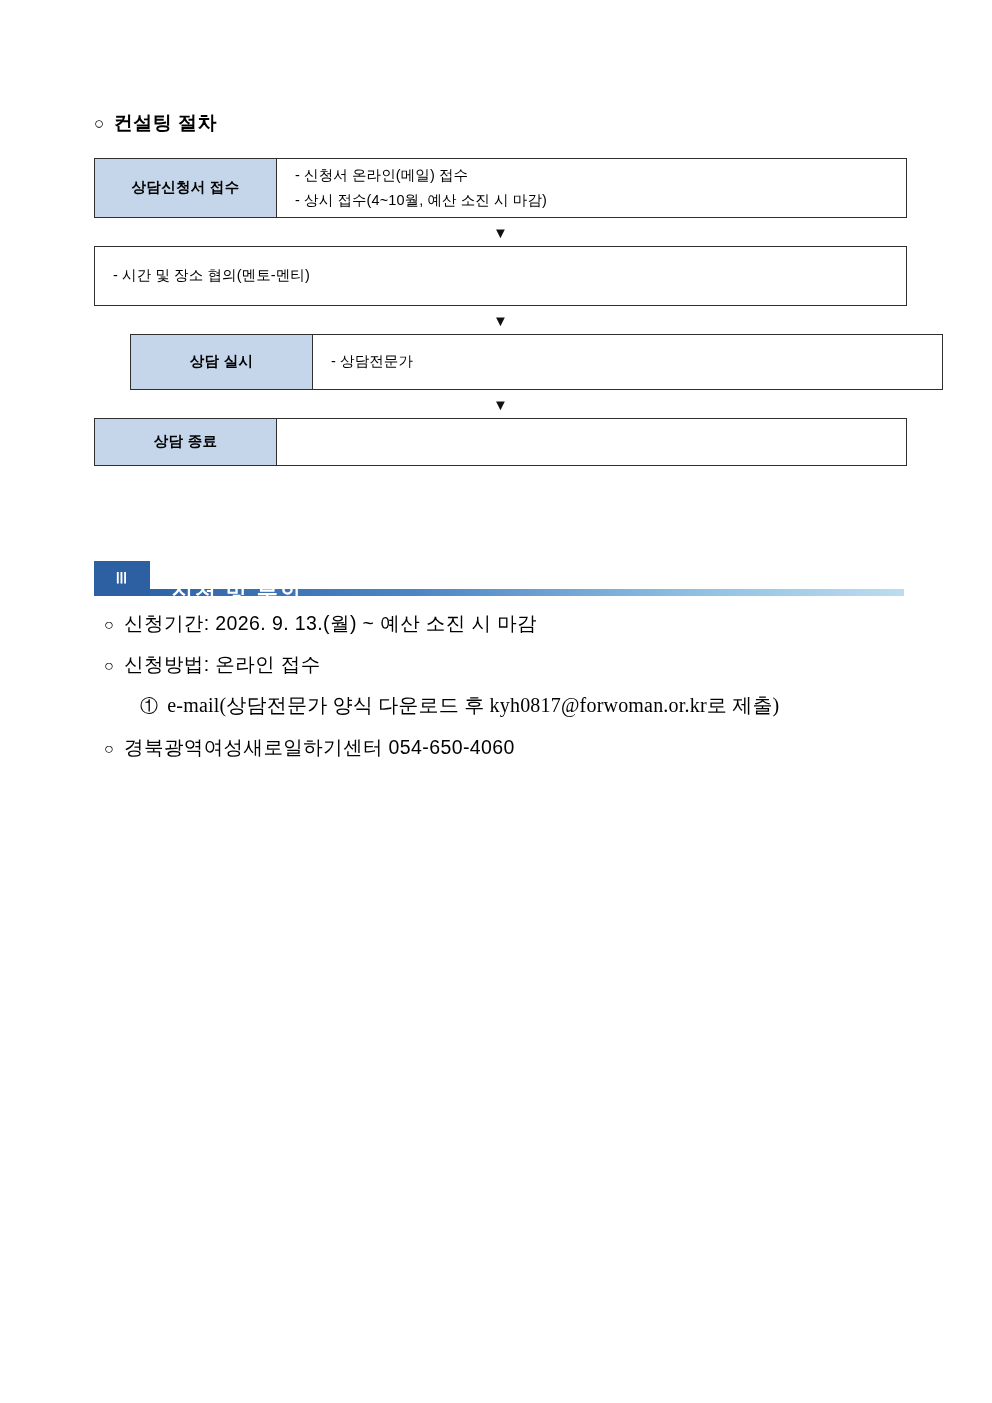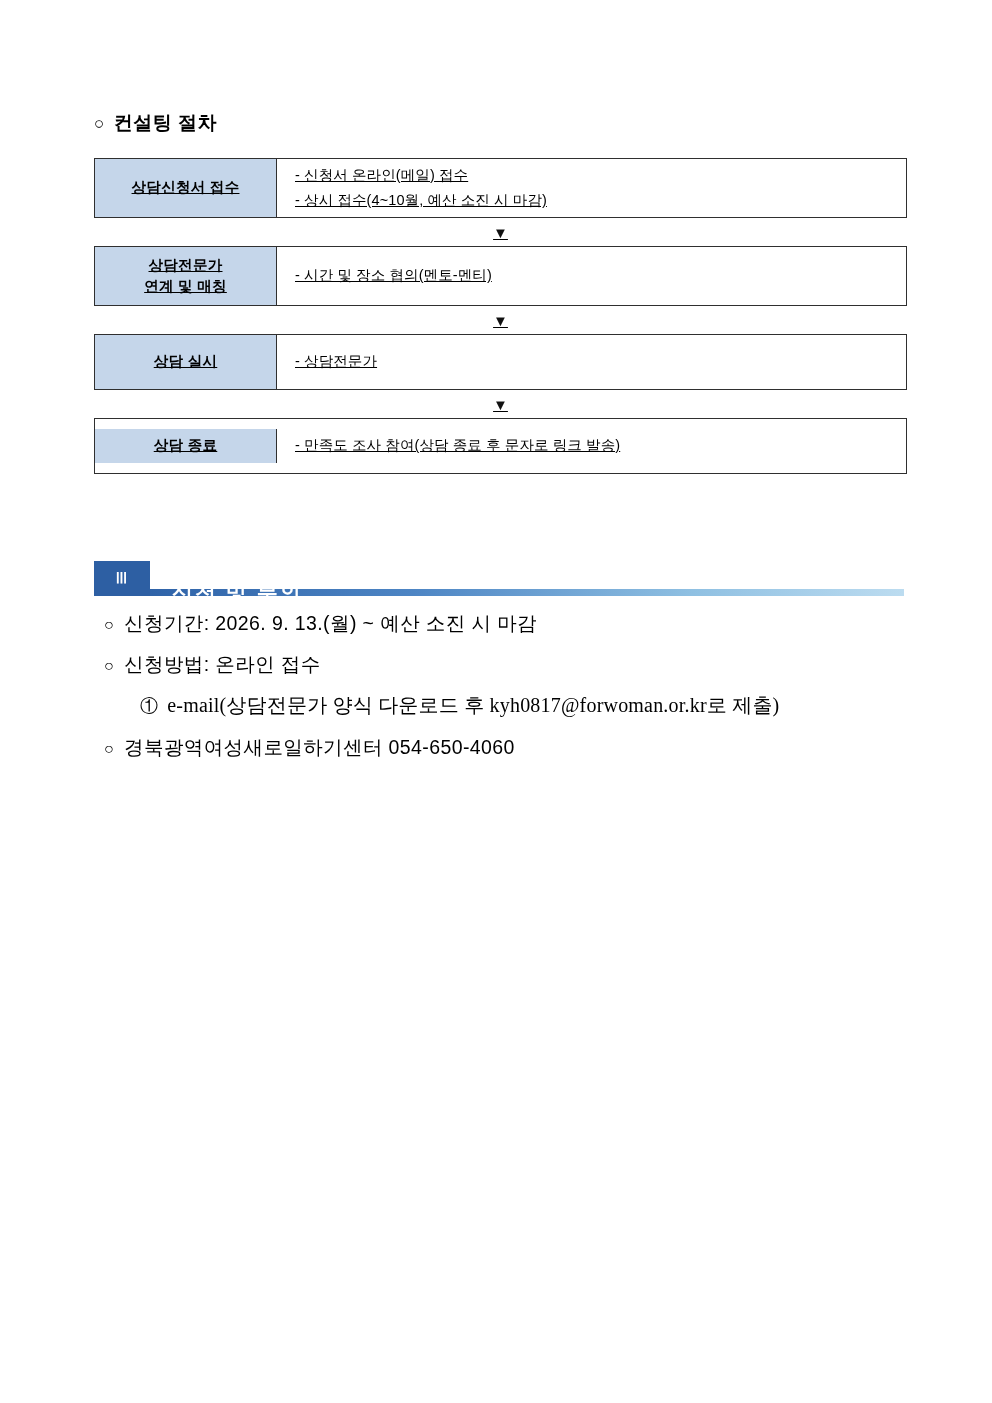--- a/index.html
+++ b/index.html
@@ -39,21 +39,20 @@
     margin-right: 9px;
     line-height: 1;
   }
 
   
   .flow {
     position: absolute;
     left: 94px;
     top: 158px;
     width: 813px;
-    text-decoration: underline;
   }
   .flow-row {
     display: flex;
     width: 100%;
     border: 1px solid #2f2f2f;
     box-sizing: border-box;
     background: #ffffff;
   }
   .flow-label {
     width: 182px;
@@ -81,22 +80,22 @@
     justify-content: center;
   }
   .flow-body .line {
     font-size: 14.5px;
     line-height: 1.75;
     letter-spacing: 0.1px;
     white-space: nowrap;
   }
   .row-h1 { height: 60px; }
   .row-h2 { height: 60px; }
-  .row-h3 { height: 56px; }
-  .row-h4 { height: 56px; align-items: center; }
+  .row-h3 { height: 56px; margin-left: 36px; }
+  .row-h4 { height: 48px; }
 
   .arrow {
     height: 28px;
     display: flex;
     align-items: center;
     justify-content: center;
     font-size: 15px;
     color: #111;
     line-height: 1;
   }
@@ -193,24 +192,20 @@
       </div>
       <div class="flow-body">
         <div class="line">-  신청서 온라인(메일) 접수</div>
         <div class="line">-  상시 접수(4~10월, 예산 소진 시 마감)</div>
       </div>
     </div>
 
     <div class="arrow">▼</div>
 
     <div class="flow-row row-h2">
-      <div class="flow-label">
-        <span>상담전문가</span>
-        <span>연계 및 매칭</span>
-      </div>
       <div class="flow-body">
         <div class="line">-  시간 및 장소 협의(멘토-멘티)</div>
       </div>
     </div>
 
     <div class="arrow">▼</div>
 
     <div class="flow-row row-h3">
       <div class="flow-label">
         <span>상담 실시</span>
@@ -219,23 +214,20 @@
         <div class="line">-  상담전문가</div>
       </div>
     </div>
 
     <div class="arrow">▼</div>
 
     <div class="flow-row row-h4">
       <div class="flow-label">
         <span>상담 종료</span>
       </div>
-      <div class="flow-body">
-        <div class="line">-  만족도 조사 참여(상담 종료 후 문자로 링크 발송)</div>
-      </div>
     </div>
 
   </div>
 
   <div class="banner">
     <div class="banner-num">Ⅲ</div>
     <div class="banner-title">신청 및 문의</div>
   </div>
 
   <div class="bullet-list">

